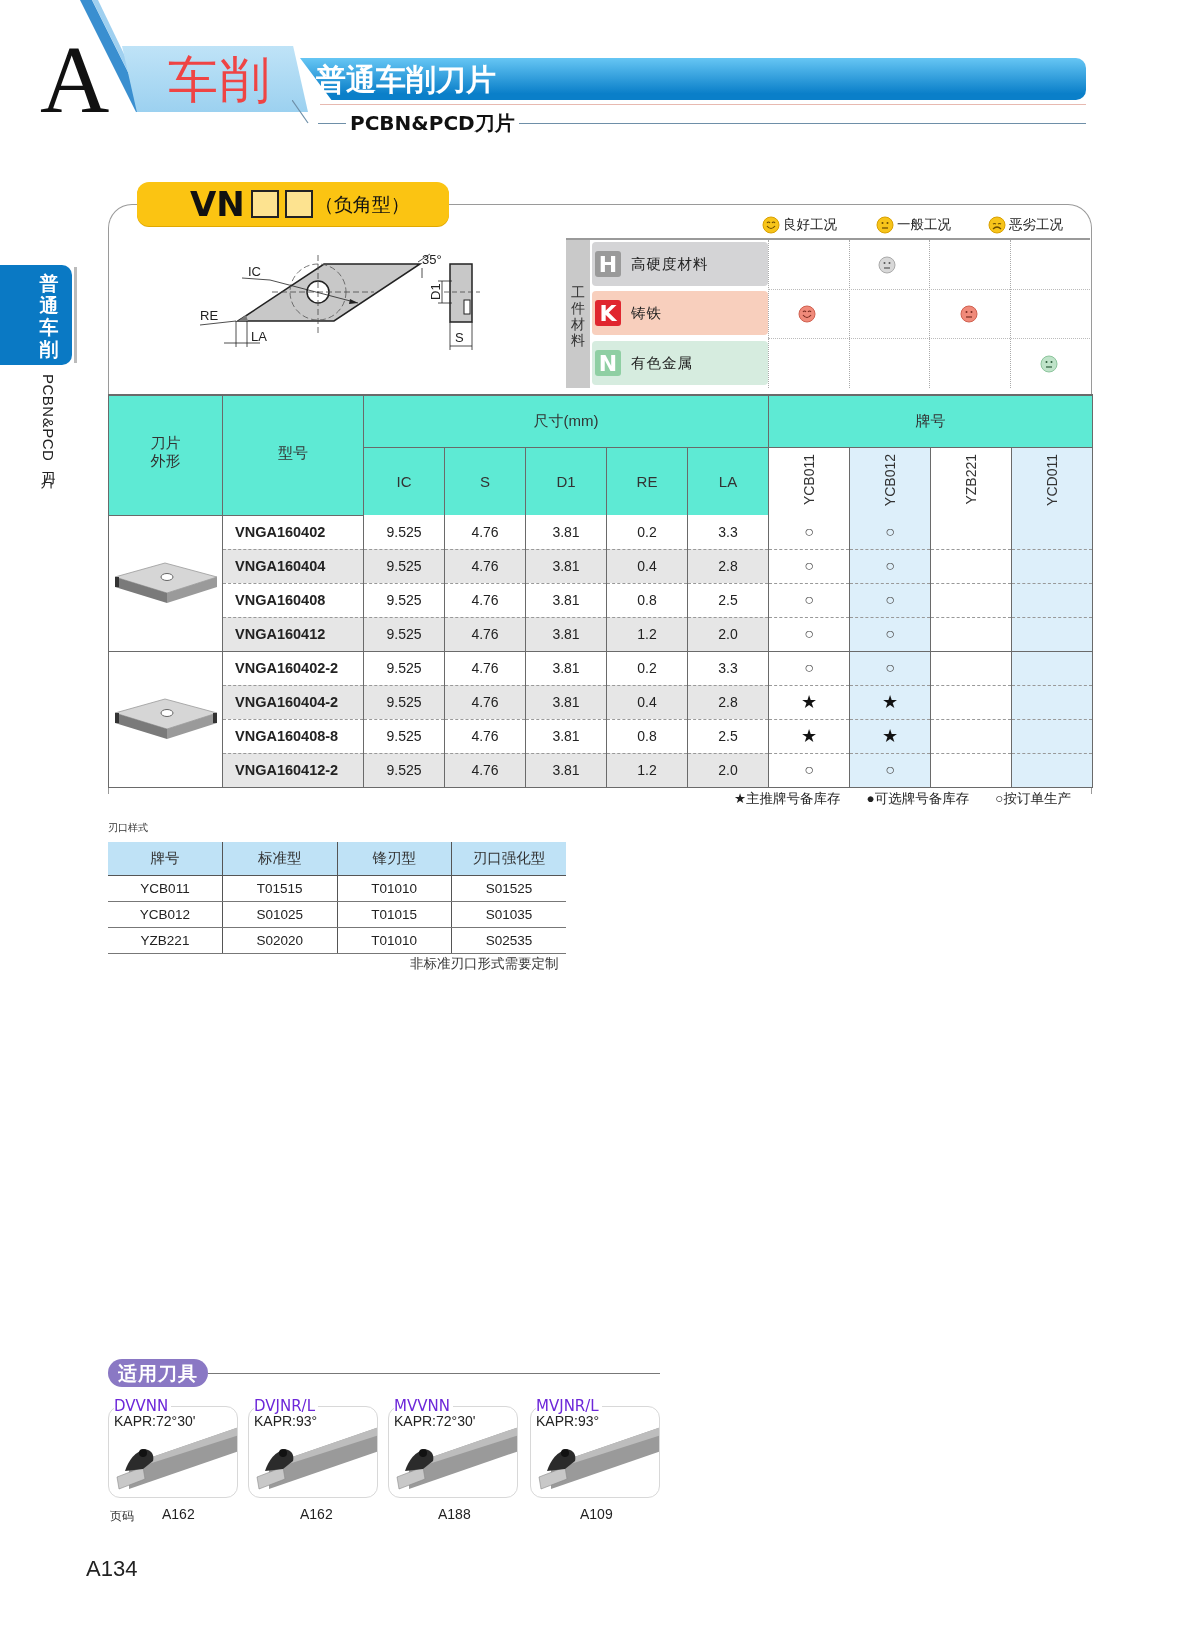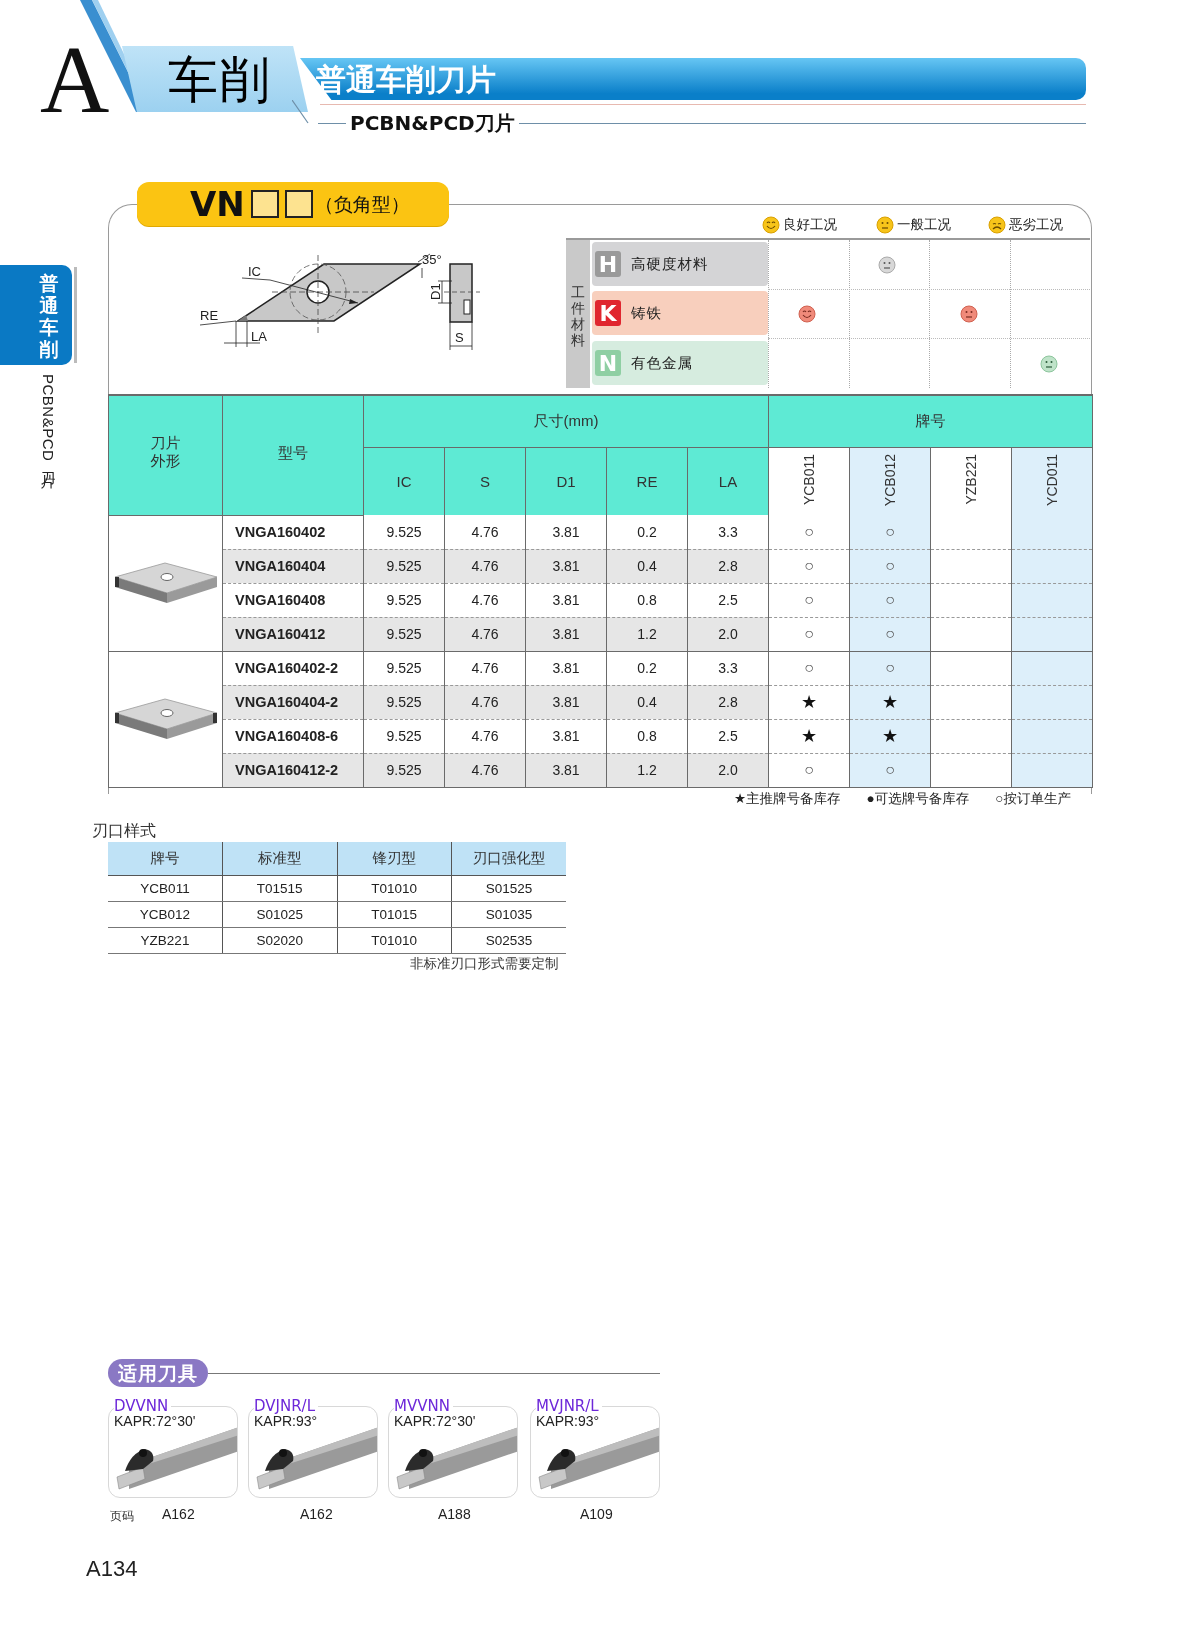--- a/index.html
+++ b/index.html
@@ -4,21 +4,21 @@
 <style>
   *{box-sizing:border-box;margin:0;padding:0}
   html,body{width:1200px;height:1628px;background:#fff;overflow:hidden}
   body{position:relative;font-family:"Liberation Sans","DejaVu Sans",sans-serif;color:#222}
   .abs{position:absolute}
 
   
   .hdr-letter{left:40px;top:40px;font-family:"Liberation Serif","DejaVu Serif",serif;font-size:96px;line-height:80px;color:#111}
   .hdr-slash{left:78px;top:0;width:70px;height:128px}
   .hdr-cat{left:122px;top:46px;width:186px;height:66px;background:linear-gradient(#bfe3f7,#9cd1f0);clip-path:polygon(0 0,92% 0,100% 100%,8% 100%)}
-  .hdr-cat-text{left:168px;top:50px;font-size:50px;color:#000000;letter-spacing:2px;line-height:60px;font-family:Liberation Serif, serif}
+  .hdr-cat-text{left:168px;top:50px;font-size:50px;color:#ef4444;letter-spacing:2px;line-height:60px;font-family:Liberation Serif, serif}
   .hdr-bar{left:300px;top:58px;width:786px;height:42px;border-radius:0 10px 10px 0;background:linear-gradient(#66c6f4,#0a7fc9 85%);clip-path:polygon(0 0,100% 0,100% 100%,4% 100%)}
   .hdr-bar-text{left:316px;top:60px;font-size:30px;font-weight:bold;color:#fff;line-height:40px;font-family:"DejaVu Sans",sans-serif}
   .hdr-line1{left:320px;top:104px;width:766px;height:1px;background:#e7b9b0}
   .hdr-line2{left:318px;top:123px;width:768px;height:1px;background:#6e8fa8}
   .hdr-sub{left:346px;top:110px;background:#fff;padding:0 4px;font-size:20px;font-weight:bold;line-height:26px;color:#111;font-family:"DejaVu Sans",sans-serif}
   .hdr-diag{left:292px;top:100px;width:30px;height:24px}
 
   
   .side-tab{left:0;top:265px;width:72px;height:100px;background:#0a79c4;border-radius:0 10px 10px 0}
   .side-tab-text{left:36px;top:272px;width:26px;font-size:19px;font-weight:bold;color:#fff;line-height:22px;text-align:center;font-family:"DejaVu Sans",sans-serif}
@@ -57,21 +57,21 @@
   .mt td.mk{background:#fff}
   .mt td.mk.alt{background:#ddeffa}
   .mt td.shape{background:#fff;border-bottom:1.5px solid #6a6a6a !important}
   .vert{writing-mode:vertical-rl;transform:rotate(180deg);display:inline-block;font-size:14px;color:#333}
   .mk-sym{font-size:18px;color:#111}
   .mk-circle{font-size:16px;color:#555}
 
   .stock-legend{left:734px;top:790px;font-size:13.5px;display:flex;gap:26px;color:#222}
 
   
-  .edge-title{left:92px;top:821px;font-size:16px;color:#333}
+  .edge-title{left:108px;top:821px;font-size:10px;color:#333}
   .et{left:108px;top:842px;width:458px;border-collapse:collapse;table-layout:fixed}
   .et th{background:#bfe2f6;font-weight:normal;height:33px;font-size:14.5px;color:#333;border-right:1px solid #555;border-bottom:1px solid #555}
   .et td{height:26px;text-align:center;font-size:13.5px;border-right:1px solid #555;border-bottom:1px solid #777;color:#222}
   .et th:last-child,.et td:last-child{border-right:none}
   .edge-note{left:410px;top:955px;font-size:13.5px;color:#333}
 
   
   .tools-badge{left:108px;top:1359px;width:100px;height:28px;background:#8a78c4;border-radius:14px;color:#fff;font-size:19px;font-weight:bold;line-height:28px;text-align:center;letter-spacing:1px;font-family:"DejaVu Sans",sans-serif}
   .tools-line{left:208px;top:1373px;width:452px;height:1px;background:#777}
   .tool-card{width:130px;height:92px;border:1.5px solid #d8d8d8;border-radius:12px;top:1406px;background:#fff;overflow:hidden}
@@ -340,21 +340,21 @@
         <td class="v">4.76</td>
         <td class="v">3.81</td>
         <td class="v">0.4</td>
         <td class="v">2.8</td>
         <td class="mk"><span class="mk-sym">★</span></td>
         <td class="mk alt"><span class="mk-sym">★</span></td>
         <td class="mk"><span class="mk-circle"></span></td>
         <td class="mk alt"><span class="mk-circle"></span></td>
       </tr>
       <tr>
-        <td class="model v">VNGA160408-6</td>
+        <td class="model v">VNGA160408-8</td>
         <td class="v">9.525</td>
         <td class="v">4.76</td>
         <td class="v">3.81</td>
         <td class="v">0.8</td>
         <td class="v">2.5</td>
         <td class="mk"><span class="mk-sym">★</span></td>
         <td class="mk alt"><span class="mk-sym">★</span></td>
         <td class="mk"><span class="mk-circle"></span></td>
         <td class="mk alt"><span class="mk-circle"></span></td>
       </tr>

